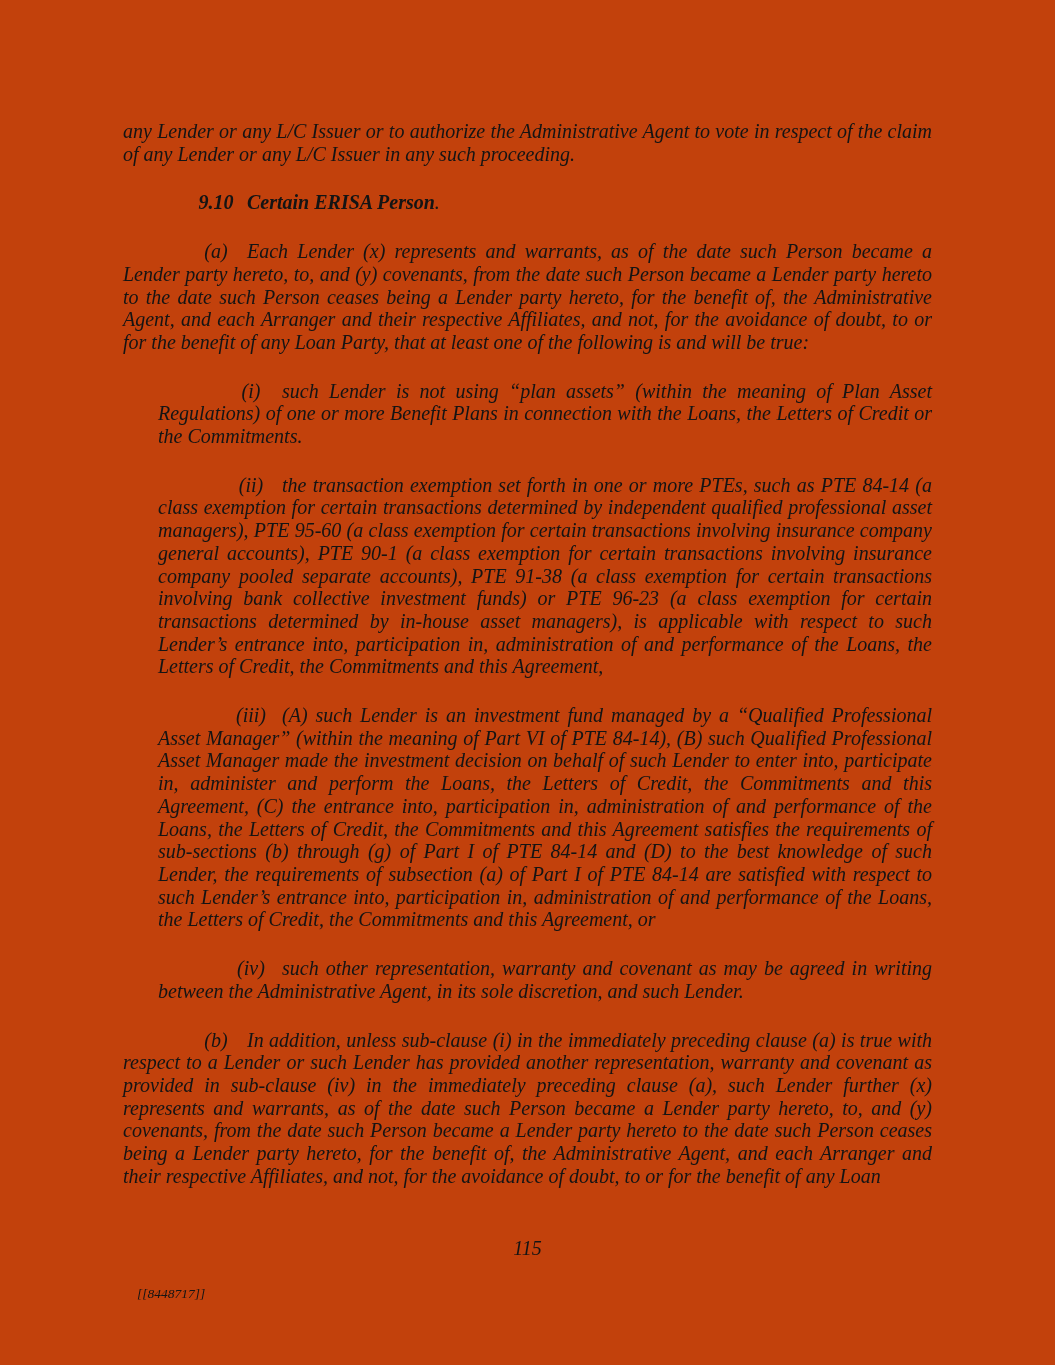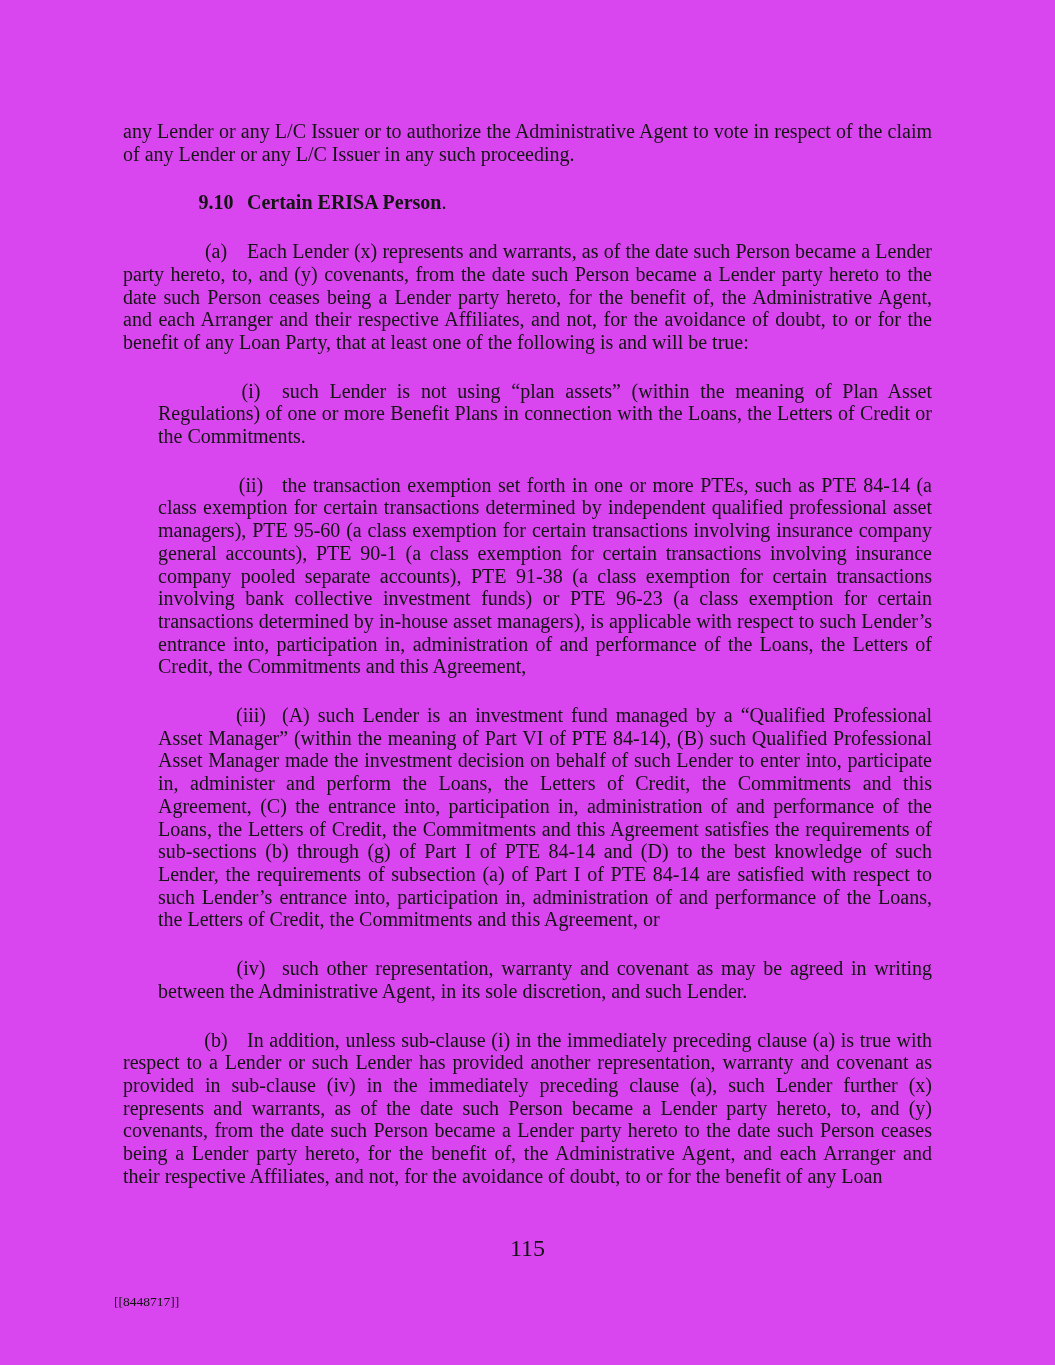--- a/index.html
+++ b/index.html
@@ -4,24 +4,25 @@
 <style>
   html, body {
     margin: 0;
     padding: 0;
     background: #ffffff;
   }
   .page {
     position: relative;
     width: 1055px;
     height: 1365px;
-    background: #d946ef;
+    background: #c2410c;
     font-family: "Liberation Serif", serif;
     color: #141414;
     overflow: hidden;
+    font-style: italic;
   }
   .content {
     position: absolute;
     left: 123px;
     right: 123px;
     top: 120px;
     font-size: 20px;
     line-height: 22.7px;
     text-align: justify;
   }
@@ -44,30 +45,29 @@
   }
   .bold {
     font-weight: bold;
   }
   .page-number {
     position: absolute;
     left: 0;
     right: 0;
     top: 1237px;
     text-align: center;
-    font-size: 24px;
+    font-size: 20px;
     line-height: 23px;
   }
   .doc-id {
     position: absolute;
-    left: 114px;
+    left: 137px;
     top: 1286px;
     font-size: 13.5px;
     line-height: 16px;
-    margin-top: 8px;
   }
 </style>
 </head>
 <body>
 
 <div class="page">
   <div class="content">
 
     <p class="block">
       <span>any Lender or any L/C Issuer or to authorize the Administrative Agent to vote in respect of the claim of any Lender or any L/C Issuer in any such proceeding.</span>

